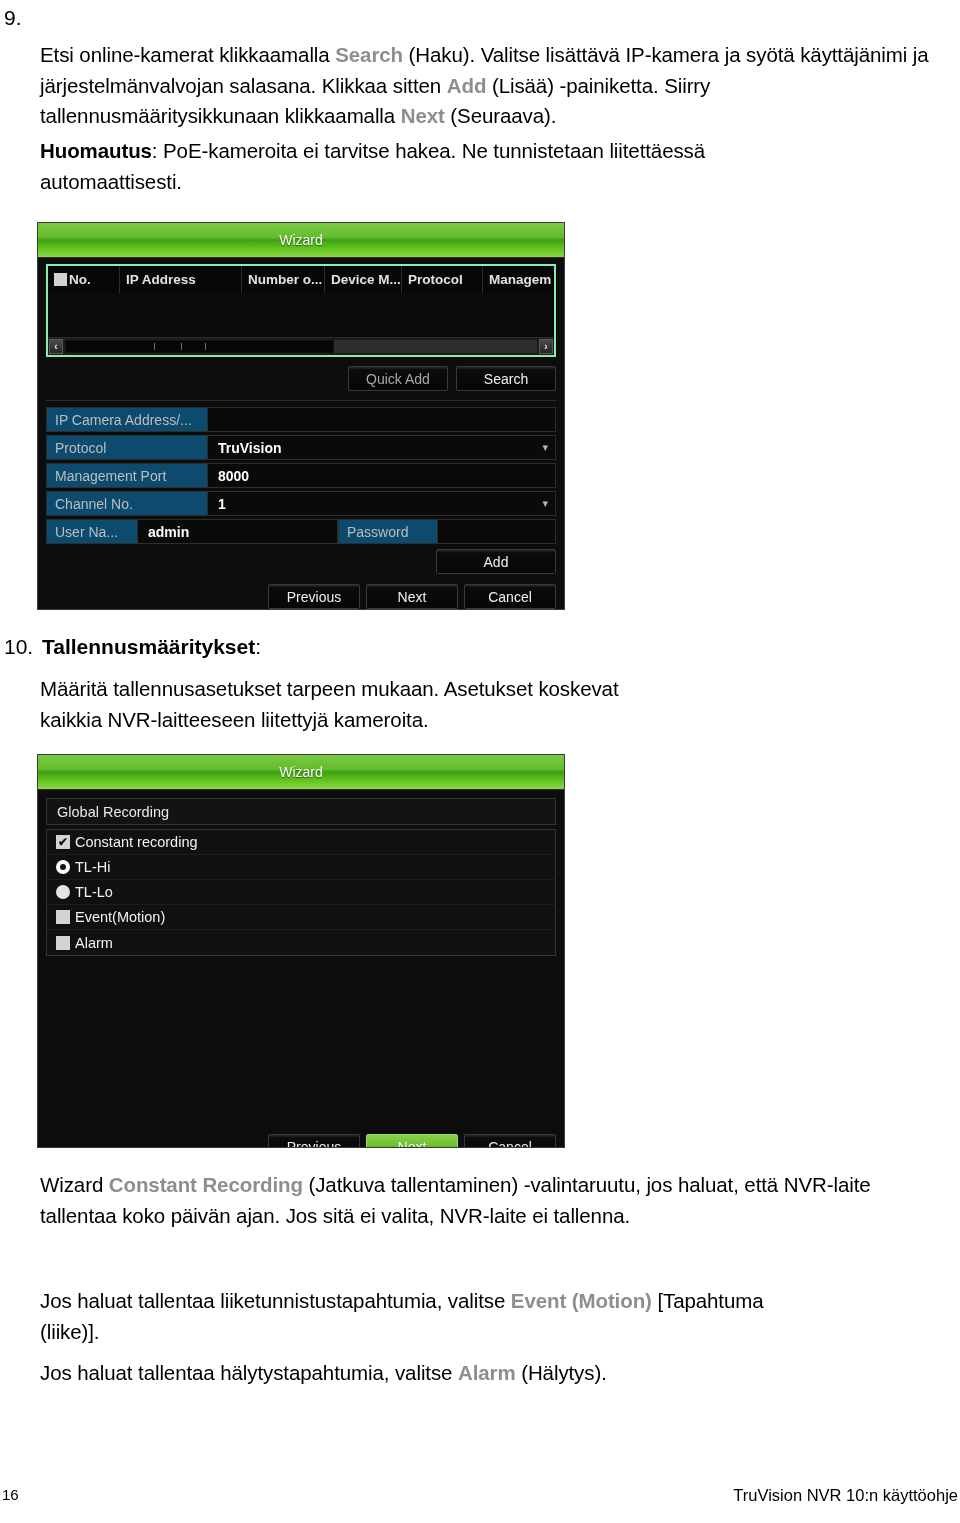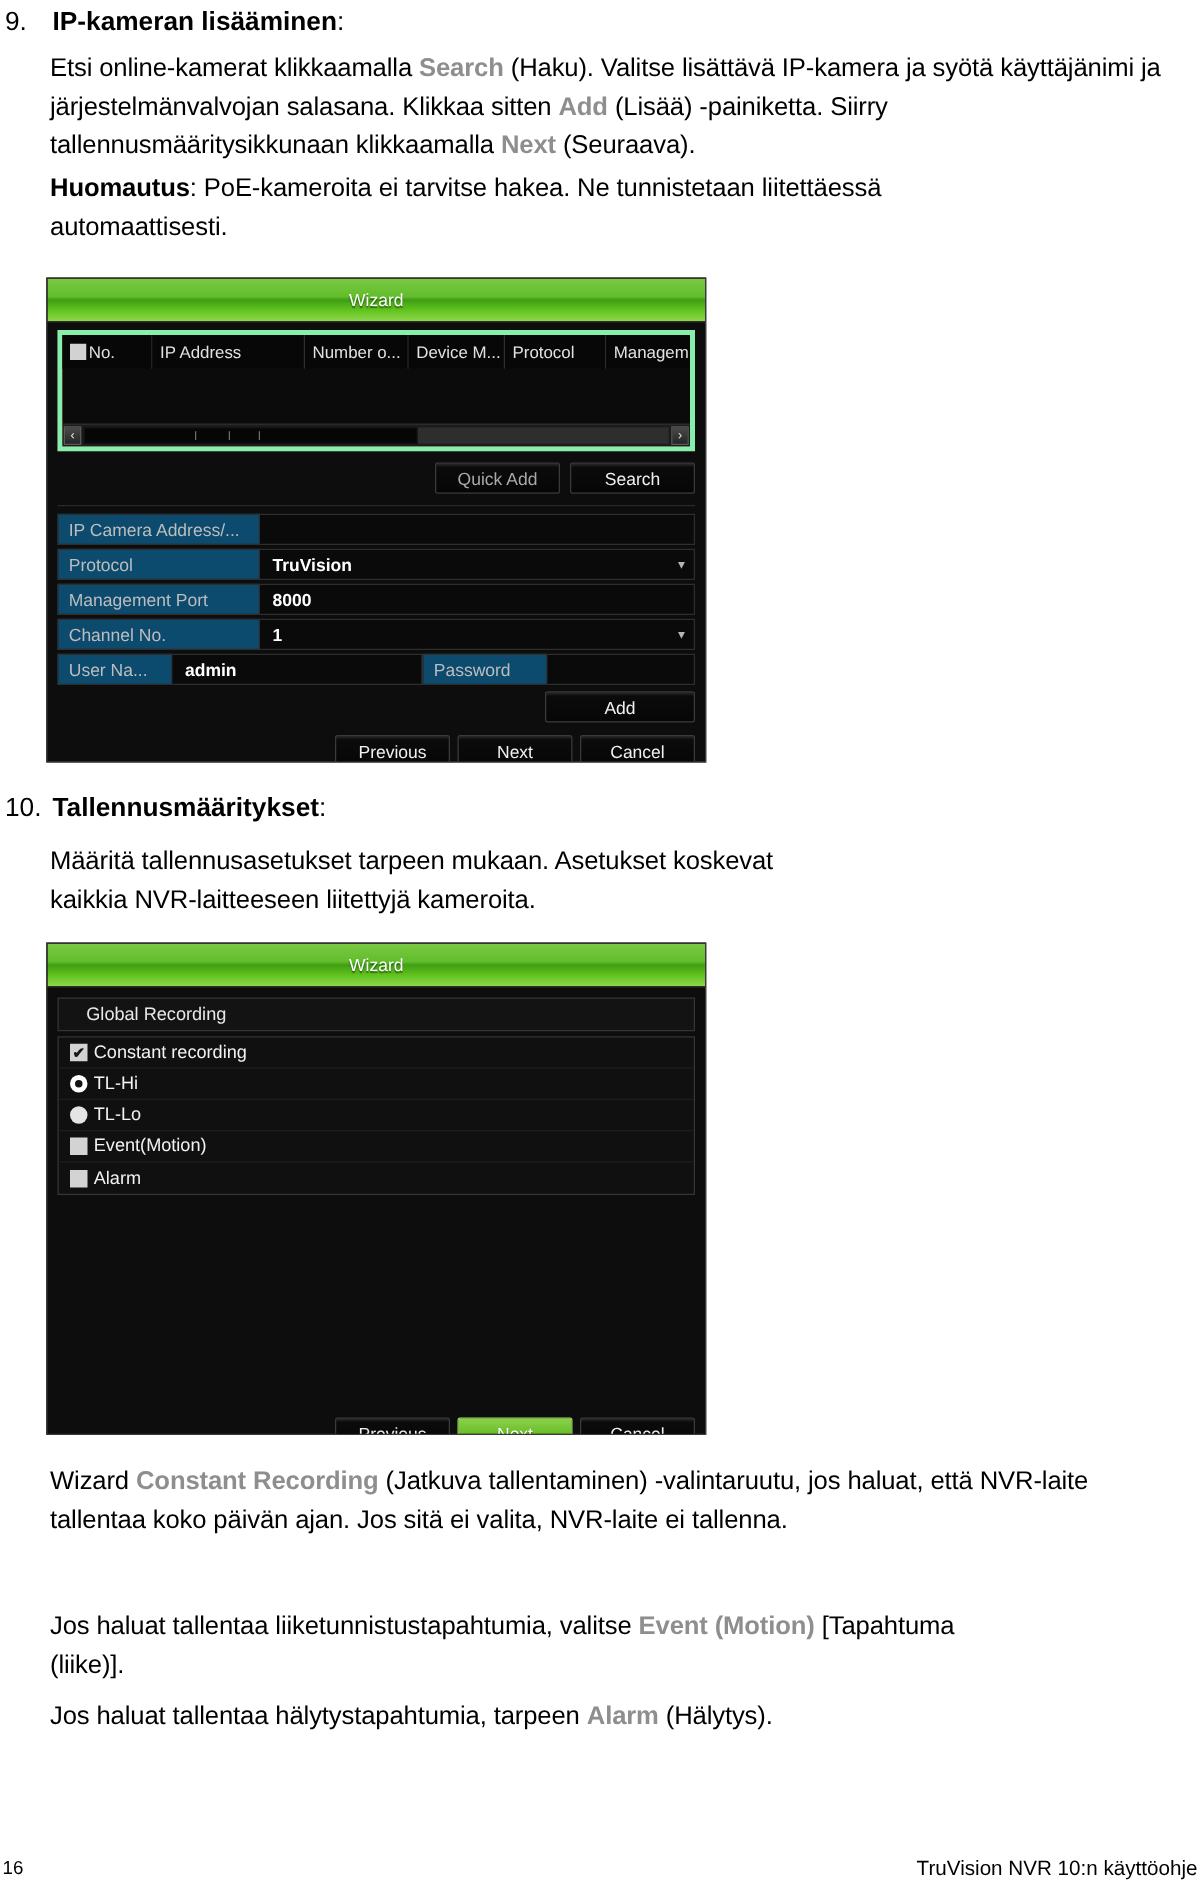--- a/index.html
+++ b/index.html
@@ -87,22 +87,23 @@
     font-weight: normal;
     text-shadow: 0 1px 1px rgba(0,0,0,.45);
     border-bottom: 1px solid #2c2c2c;
   }
   .nvr-body {
     padding: 6px 8px 0 8px;
   }
 
   
   .cam-table {
-    border: 4px solid #86efac;
-    background: #7f1d1d;
+    border: 2px solid #86efac;
+    background: #1d4ed8;
+    font-weight: bold;
   }
   .cam-head {
     display: flex;
     height: 27px;
     align-items: stretch;
     background: #0a0a0a;
   }
   .cam-head .cell {
     display: flex;
     align-items: center;
@@ -256,21 +257,21 @@
     padding-bottom: 8px;
   }
 
   
   .rec-strip {
     border: 1px solid #353535;
     background: #131313;
     height: 27px;
     display: flex;
     align-items: center;
-    padding-left: 22px;
+    padding-left: 10px;
     font-size: 14.5px;
     color: #e9e9e9;
     box-sizing: border-box;
   }
   .rec-list {
     margin-top: 4px;
     border: 1px solid #353535;
     background: #101010;
   }
   .rec-item {
@@ -324,21 +325,20 @@
     height: 120px;
   }
 </style>
 </head>
 <body>
 
 <div class="page">
 
   <div class="numbered-heading" style="left:4px; top:4px; width:900px;">
     <span class="num">9.</span>
-    <span class="htext"><span>IP-kameran lisääminen</span><span class="reg">:</span></span>
   </div>
 
   <div class="body-para" style="left:40px; top:40px; width:890px;">
     <span>Etsi online-kamerat klikkaamalla </span><span class="ui-term">Search</span><span> (Haku). Valitse lisättävä IP-kamera ja syötä käyttäjänimi ja järjestelmänvalvojan salasana. Klikkaa sitten </span><span class="ui-term">Add</span><span> (Lisää) -painiketta. Siirry tallennusmääritysikkunaan klikkaamalla </span><span class="ui-term">Next</span><span> (Seuraava).</span>
   </div>
 
   <div class="body-para" style="left:40px; top:136px; width:810px;">
     <span class="bold">Huomautus</span><span>: PoE-kameroita ei tarvitse hakea. Ne tunnistetaan liitettäessä automaattisesti.</span>
   </div>
 
@@ -496,19 +496,19 @@
   <div class="body-para" style="left:40px; top:1170px; width:860px;">
     <span>Wizard </span><span class="ui-term">Constant Recording</span><span> (Jatkuva tallentaminen) -valintaruutu, jos haluat, että NVR-laite tallentaa koko päivän ajan. Jos sitä ei valita, NVR-laite ei tallenna.</span>
   </div>
 
 
   <div class="body-para" style="left:40px; top:1286px; width:760px;">
     <span>Jos haluat tallentaa liiketunnistustapahtumia, valitse </span><span class="ui-term">Event (Motion)</span><span> [Tapahtuma (liike)].</span>
   </div>
 
   <div class="body-para" style="left:40px; top:1358px; width:860px;">
-    <span>Jos haluat tallentaa hälytystapahtumia, tarpeen </span><span class="ui-term">Alarm</span><span> (Hälytys).</span>
+    <span>Jos haluat tallentaa hälytystapahtumia, valitse </span><span class="ui-term">Alarm</span><span> (Hälytys).</span>
   </div>
 
   <div class="footer-left">16</div>
   <div class="footer-right">TruVision NVR 10:n käyttöohje</div>
 
 </div>
 
 </body></html>

